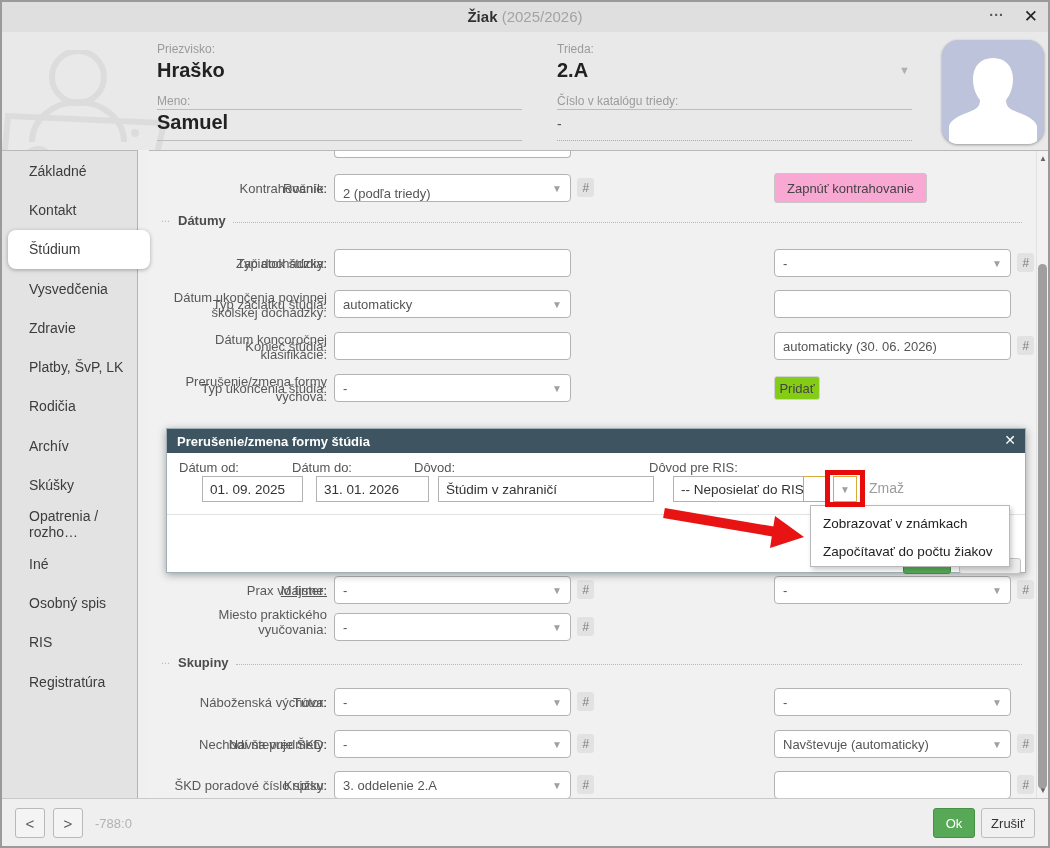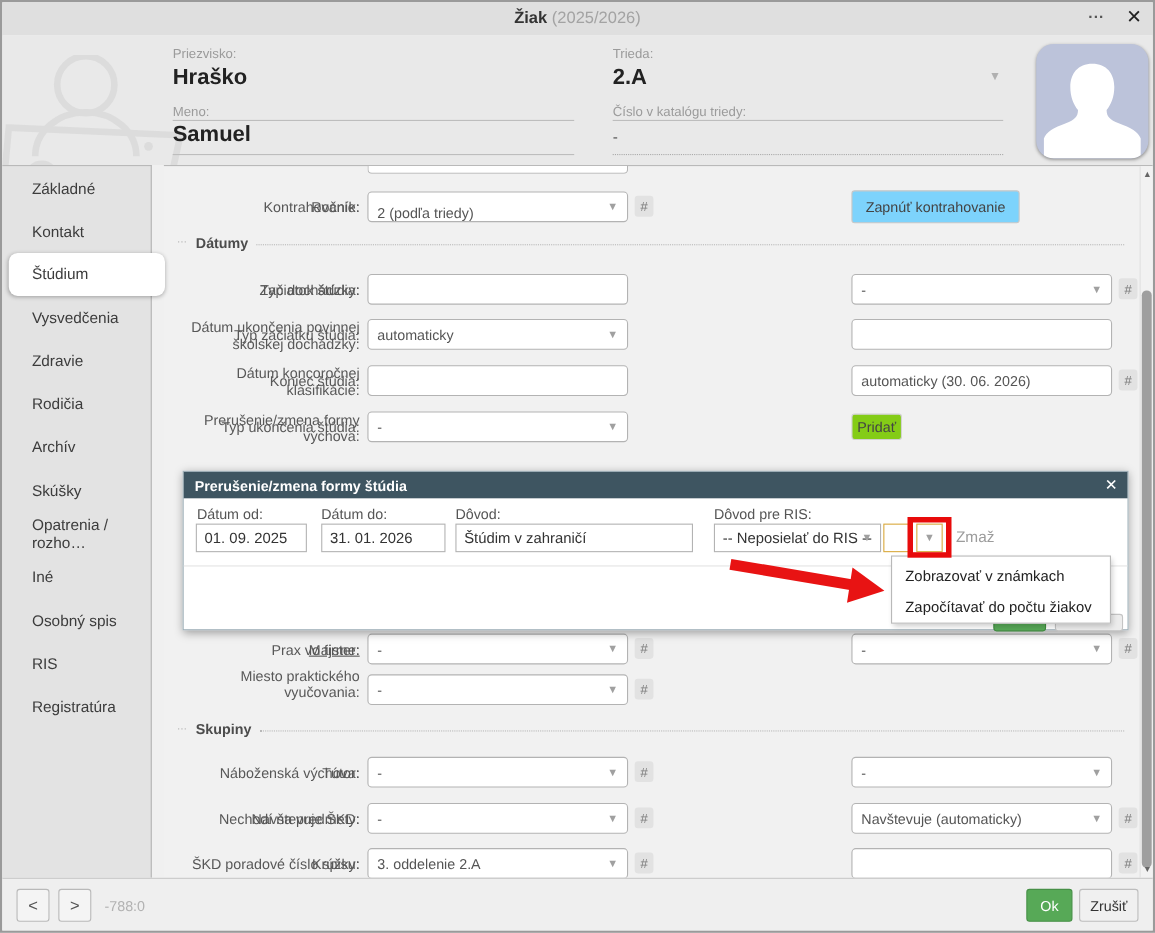--- a/index.html
+++ b/index.html
@@ -39,39 +39,39 @@
   #content{position:absolute;left:147px;top:148px;right:0;bottom:48px;background:#f1f1f1;border-top:1px solid #b9b9b9;overflow:hidden;}
   .lbl{position:absolute;width:178px;text-align:right;font-size:13px;color:#585858;line-height:15px;}
   .lbl.lc{left:0;} .lbl.rc{left:440;}
   .ctl{position:absolute;height:28px;background:#fff;border:1px solid #b3b3b3;border-radius:4px;
        font-size:13px;color:#555;display:flex;align-items:center;padding:0 22px 0 8px;overflow:hidden;white-space:nowrap;}
   .ctl.lc{left:185px;width:237px;} .ctl.rc{left:625px;width:237px;}
   .ctl .arr{position:absolute;right:8px;top:8px;font-size:10px;color:#a0a0a0;}
   .hash{position:absolute;width:17px;height:19px;background:#e2e2e2;border-radius:3px;
         color:#7d7d7d;font-size:12px;font-style:italic;display:flex;align-items:center;justify-content:center;}
   .hash.lc{left:428px;} .hash.rc{left:868px;}
-  .gbtn{position:absolute;background:#7dd3fc;border:1px solid #c7c7c7;border-radius:3px;
+  .gbtn{position:absolute;background:#f9a8d4;border:1px solid #c7c7c7;border-radius:3px;
         font-size:13px;color:#444;display:flex;align-items:center;justify-content:center;cursor:pointer;}
   .section{position:absolute;left:12px;right:26px;display:flex;align-items:center;gap:7px;}
   .section .handle{color:#b5b5b5;font-size:9px;letter-spacing:1px;}
   .section .stitle{font-size:13px;font-weight:bold;color:#4c4c4c;white-space:nowrap;}
   .section .sline{flex:1;border-bottom:1px dotted #b8b8b8;height:1px;margin-top:4px;}
   
   #vscroll{position:absolute;right:0;top:0;bottom:0;width:12px;background:#f2f2f2;border-left:1px solid #e2e2e2;}
   #vscroll .sthumb{position:absolute;left:1px;width:9px;border-radius:5px;background:#9f9f9f;}
   #vscroll .sarrow{position:absolute;left:2px;font-size:8px;color:#666;}
   
   #modal{position:absolute;left:17px;top:277px;width:860px;height:145px;background:#fff;
          border:1px solid #9fb0b8;box-shadow:0 2px 8px rgba(0,0,0,.35);z-index:10;}
   #modal-header{position:absolute;left:0;top:0;right:0;height:24px;background:#3e5561;color:#fff;
          font-size:13px;font-weight:bold;display:flex;align-items:center;padding:0 10px;}
   #modal-close{position:absolute;right:9px;top:3px;color:#fff;font-weight:bold;font-size:14px;cursor:pointer;}
   .mlbl{position:absolute;top:31px;font-size:13px;color:#555;}
   .minput{position:absolute;top:47px;height:26px;background:#fff;border:1px solid #b3b3b3;
-          font-size:13.5px;color:#333;display:flex;align-items:center;padding:0 7px;white-space:nowrap;overflow:hidden;}
+          font-size:13.5px;color:#333;display:flex;align-items:center;padding:0 7px;white-space:nowrap;overflow:hidden;margin-left:24px;}
   .msel .arr{position:absolute;right:7px;top:7px;font-size:10px;color:#a0a0a0;}
   #mini-combo-field{position:absolute;left:636px;top:47px;width:27px;height:26px;background:#fff;border:1px solid #d9a93c;}
   #mini-combo-arrow{position:absolute;left:666px;top:47px;width:24px;height:26px;background:#fff;border:1px solid #d9a93c;
           display:flex;align-items:center;justify-content:center;font-size:10px;color:#a0a0a0;}
   #red-box{position:absolute;left:658px;top:41px;width:40px;height:37px;border:5px solid #e80b0b;z-index:14;}
   #zmaz{position:absolute;left:702px;top:51px;font-size:14px;color:#9c9c9c;cursor:pointer;}
   #mdivider{position:absolute;left:0;right:0;top:85px;border-top:1px solid #e3e3e3;}
   #hidden-ok{position:absolute;left:736px;top:129px;width:48px;height:16px;background:#57a957;border:1px solid #3f8c3f;border-radius:3px;z-index:1;}
   #hidden-cancel{position:absolute;left:792px;top:129px;width:62px;height:16px;background:#ececec;border:1px solid #c4c4c4;border-radius:3px;z-index:1;}
   #dropdown-menu{position:absolute;left:643px;top:76px;width:200px;height:62px;background:#fff;
@@ -145,20 +145,21 @@
       </svg>
     </div>
   </div>
 
   <div id="sidebar">
     <div class="side-item">Základné</div>
     <div class="side-item">Kontakt</div>
     <div class="side-item selected">Štúdium</div>
     <div class="side-item">Vysvedčenia</div>
     <div class="side-item">Zdravie</div>
+    <div class="side-item">Platby, ŠvP, LK</div>
     <div class="side-item">Rodičia</div>
     <div class="side-item">Archív</div>
     <div class="side-item">Skúšky</div>
     <div class="side-item">Opatrenia / rozho…</div>
     <div class="side-item">Iné</div>
     <div class="side-item">Osobný spis</div>
     <div class="side-item">RIS</div>
     <div class="side-item">Registratúra</div>
   </div>
 

